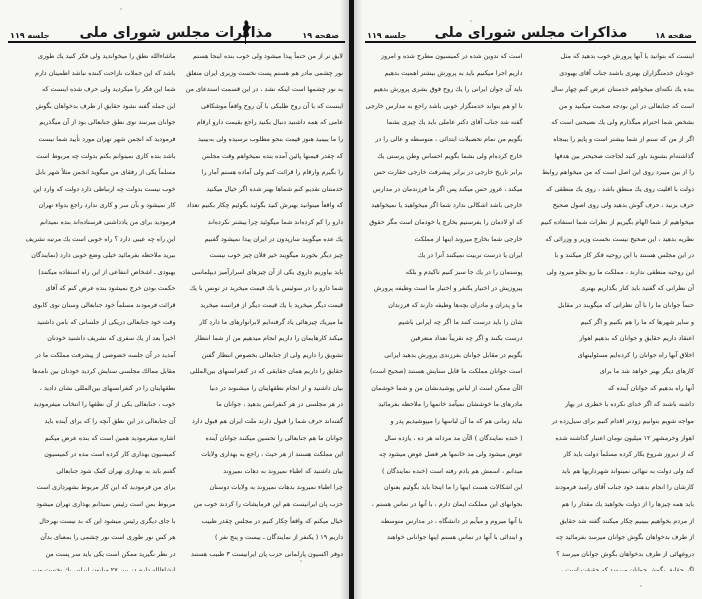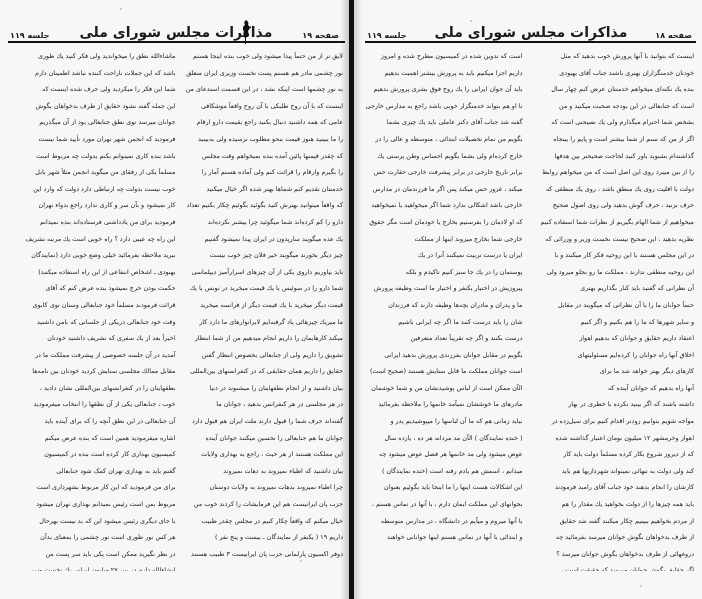--- a/index.html
+++ b/index.html
@@ -170,21 +170,21 @@
           <div class="line">نظریه بدهید ، این صحیح نیست نخست وزیر و وزرائی که</div>
           <div class="line">در این مجلس هستند با این روحیه فکر کار میکنند و با</div>
           <div class="line">این روحیه منطقی ندارند ، مملکت ما رو بجلو میرود ولی</div>
           <div class="line">آن نظراتی که گفتید باید کنار بگذاریم بهتری</div>
           <div class="line">حتماً جوانان ما را با آن نظراتی که میگویند در مقابل</div>
           <div class="line">و سایر شهرها که ما را هم بکنیم و اگر کنیم</div>
           <div class="line">اعتقاد داریم حقایق و جوانان که بدهیم اهواز</div>
           <div class="line">اخلاق آنها راه جوانان را کرده‌ایم مسئولیتهای</div>
           <div class="line">کارهای دیگر بهتر خواهد شد ما برای</div>
           <div class="line">آنها راه بدهیم که جوانان آینده که</div>
-          <div class="line">داشته باشند که اگر بینید نکرده با خطری در بهار</div>
+          <div class="line">داشته باشند که اگر خدای نکرده با خطری در بهار</div>
           <div class="line">مواجه شویم بتوانیم زودتر اقدام کنیم برای سیل‌زده در</div>
           <div class="line">اهواز وخرمشهر ۱۲ میلیون تومان اعتبار گذاشته شده</div>
           <div class="line">که از دیروز شروع بکار کرده مسلماً دولت باید کار</div>
           <div class="line">کند ولی دولت به تنهائی نمیتواند شهرداریها هم باید</div>
           <div class="line">کارشان را انجام بدهند خود جناب آقای رامبد فرمودند</div>
           <div class="line">باید همه چیزها را از دولت بخواهید یك مقدار را هم</div>
           <div class="line">از مردم بخواهیم ببینیم چکار میکنند گفته شد حقایق</div>
           <div class="line">از طرف بدخواهان بگوش جوانان میرسد بفرمائید چه</div>
           <div class="line">دروغهائی از طرف بدخواهان بگوش جوانان میرسد ؟</div>
           <div class="line">اگر حقایق بگوش جوانان میرسد که حقیقت است ،</div>

